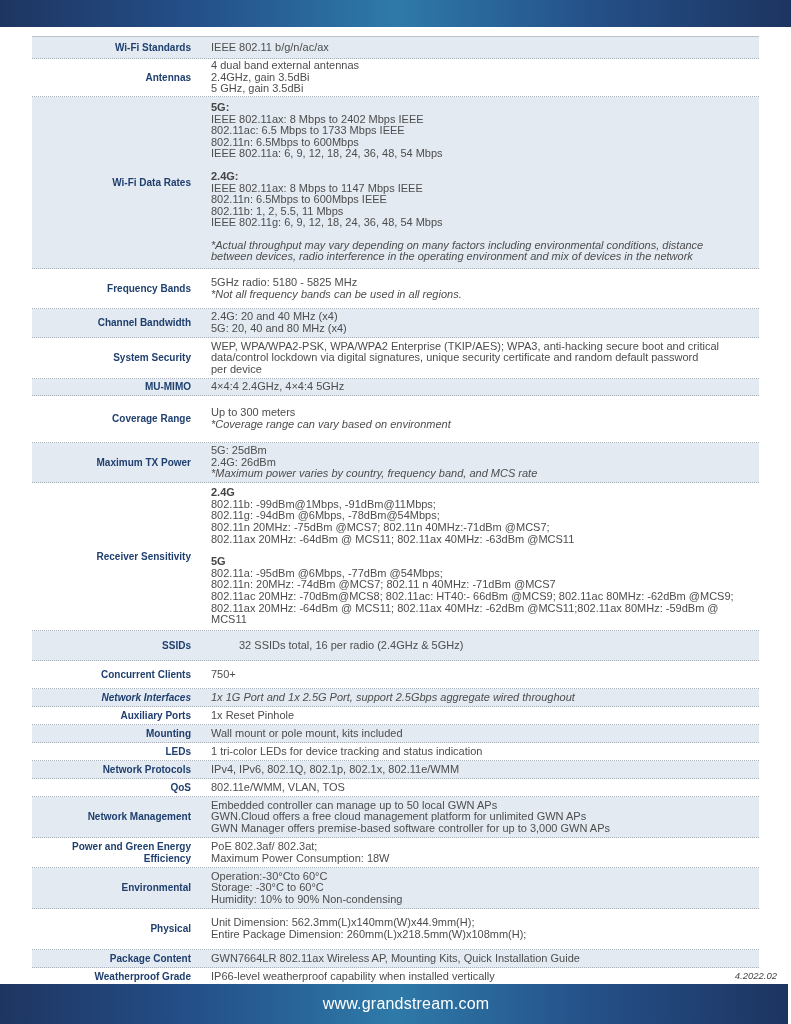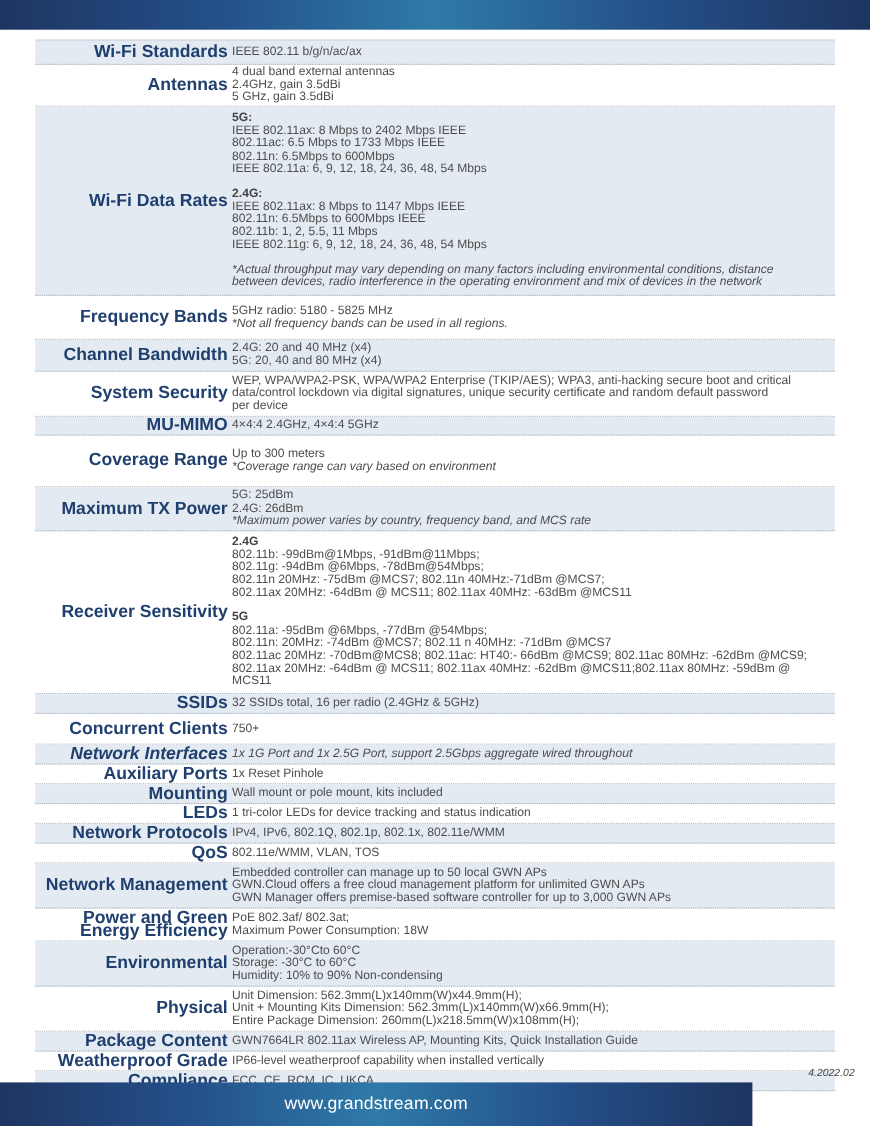--- a/index.html
+++ b/index.html
@@ -6,39 +6,39 @@
   body {
     width: 791px; height: 1024px; position: relative; overflow: hidden;
     background: #ffffff;
     font-family: "Liberation Sans", "DejaVu Sans", sans-serif;
   }
   .top-band {
     position: absolute; left: 0; top: 0; width: 791px; height: 27px;
     background: linear-gradient(90deg, #1e3561 0%, #24508a 25%, #2e7aa9 50%, #245088 75%, #1d3460 100%);
   }
   .bottom-band {
-    position: absolute; left: 0; top: 984px; width: 684px; height: 40px;
+    position: absolute; left: 0; top: 984px; width: 764px; height: 40px;
     background: linear-gradient(90deg, #1e3561 0%, #24508a 25%, #2e7aa9 50%, #245088 75%, #1d3460 100%);
-    display: flex; align-items: center; justify-content: center;
+    display: flex; align-items: center; justify-content: center; padding-left: 24px;
   }
   .bottom-band .url { color: #ffffff; font-size: 16px; letter-spacing: 0.2px; }
   .spec-table {
     position: absolute; left: 32px; top: 36px; width: 727px;
     border-top: 1px solid #b9c3cf;
   }
   .row {
     display: flex; align-items: center;
     border-bottom: 1px dotted #a7afb9;
     box-sizing: border-box;
   }
   .row.shaded { background: #e3eaf2; }
   .label {
     width: 179px; flex: 0 0 179px; text-align: right;
-    color: #1f3f6e; font-weight: bold; font-size: 16px;
-    line-height: 12px; padding-right: 4px; box-sizing: border-box;
+    color: #1f3f6e; font-weight: bold; font-size: 10px;
+    line-height: 12px; padding-right: 20px; box-sizing: border-box;
   }
   .value {
     flex: 1; color: #4d4d4d; font-size: 11px; line-height: 11.6px;
     padding: 1px 0 1px 0;
   }
   .value .line { display: block; white-space: nowrap; }
   .value .bold { font-weight: bold; color: #444; }
   .value .italic { font-style: italic; }
   .value .gap { display: block; height: 11px; }
   .version {
@@ -138,21 +138,21 @@
         <span class="line">802.11ax 20MHz: -64dBm @ MCS11; 802.11ax 40MHz: -63dBm @MCS11</span>
         <span class="gap"></span>
         <span class="line bold">5G</span>
         <span class="line">802.11a: -95dBm @6Mbps, -77dBm @54Mbps;</span>
         <span class="line">802.11n: 20MHz: -74dBm @MCS7; 802.11 n 40MHz: -71dBm @MCS7</span>
         <span class="line">802.11ac 20MHz: -70dBm@MCS8; 802.11ac: HT40:- 66dBm @MCS9; 802.11ac 80MHz: -62dBm @MCS9;</span>
         <span class="line">802.11ax 20MHz: -64dBm @ MCS11; 802.11ax 40MHz: -62dBm @MCS11;802.11ax 80MHz: -59dBm @</span>
         <span class="line">MCS11</span>
       </div>
     </div>
-    <div class="row shaded" style="height: 18px;">
+    <div class="row shaded" style="height: 30px; gap: 28px;">
       <div class="label">SSIDs</div>
       <div class="value">
         <span class="line">32 SSIDs total, 16 per radio (2.4GHz &amp; 5GHz)</span>
       </div>
     </div>
     <div class="row" style="height: 28px;">
       <div class="label">Concurrent Clients</div>
       <div class="value">
         <span class="line">750+</span>
       </div>
@@ -213,21 +213,20 @@
       <div class="value">
         <span class="line">Operation:-30°Cto 60°C</span>
         <span class="line">Storage: -30°C to 60°C</span>
         <span class="line">Humidity: 10% to 90% Non-condensing</span>
       </div>
     </div>
     <div class="row" style="height: 41px;">
       <div class="label">Physical</div>
       <div class="value">
         <span class="line">Unit Dimension: 562.3mm(L)x140mm(W)x44.9mm(H);</span>
-        <span class="line">Unit + Mounting Kits Dimension: 562.3mm(L)x140mm(W)x66.9mm(H);</span>
         <span class="line">Entire Package Dimension: 260mm(L)x218.5mm(W)x108mm(H);</span>
       </div>
     </div>
     <div class="row shaded" style="height: 18px;">
       <div class="label">Package Content</div>
       <div class="value">
         <span class="line">GWN7664LR 802.11ax Wireless AP, Mounting Kits, Quick Installation Guide</span>
       </div>
     </div>
     <div class="row" style="height: 18px;">

